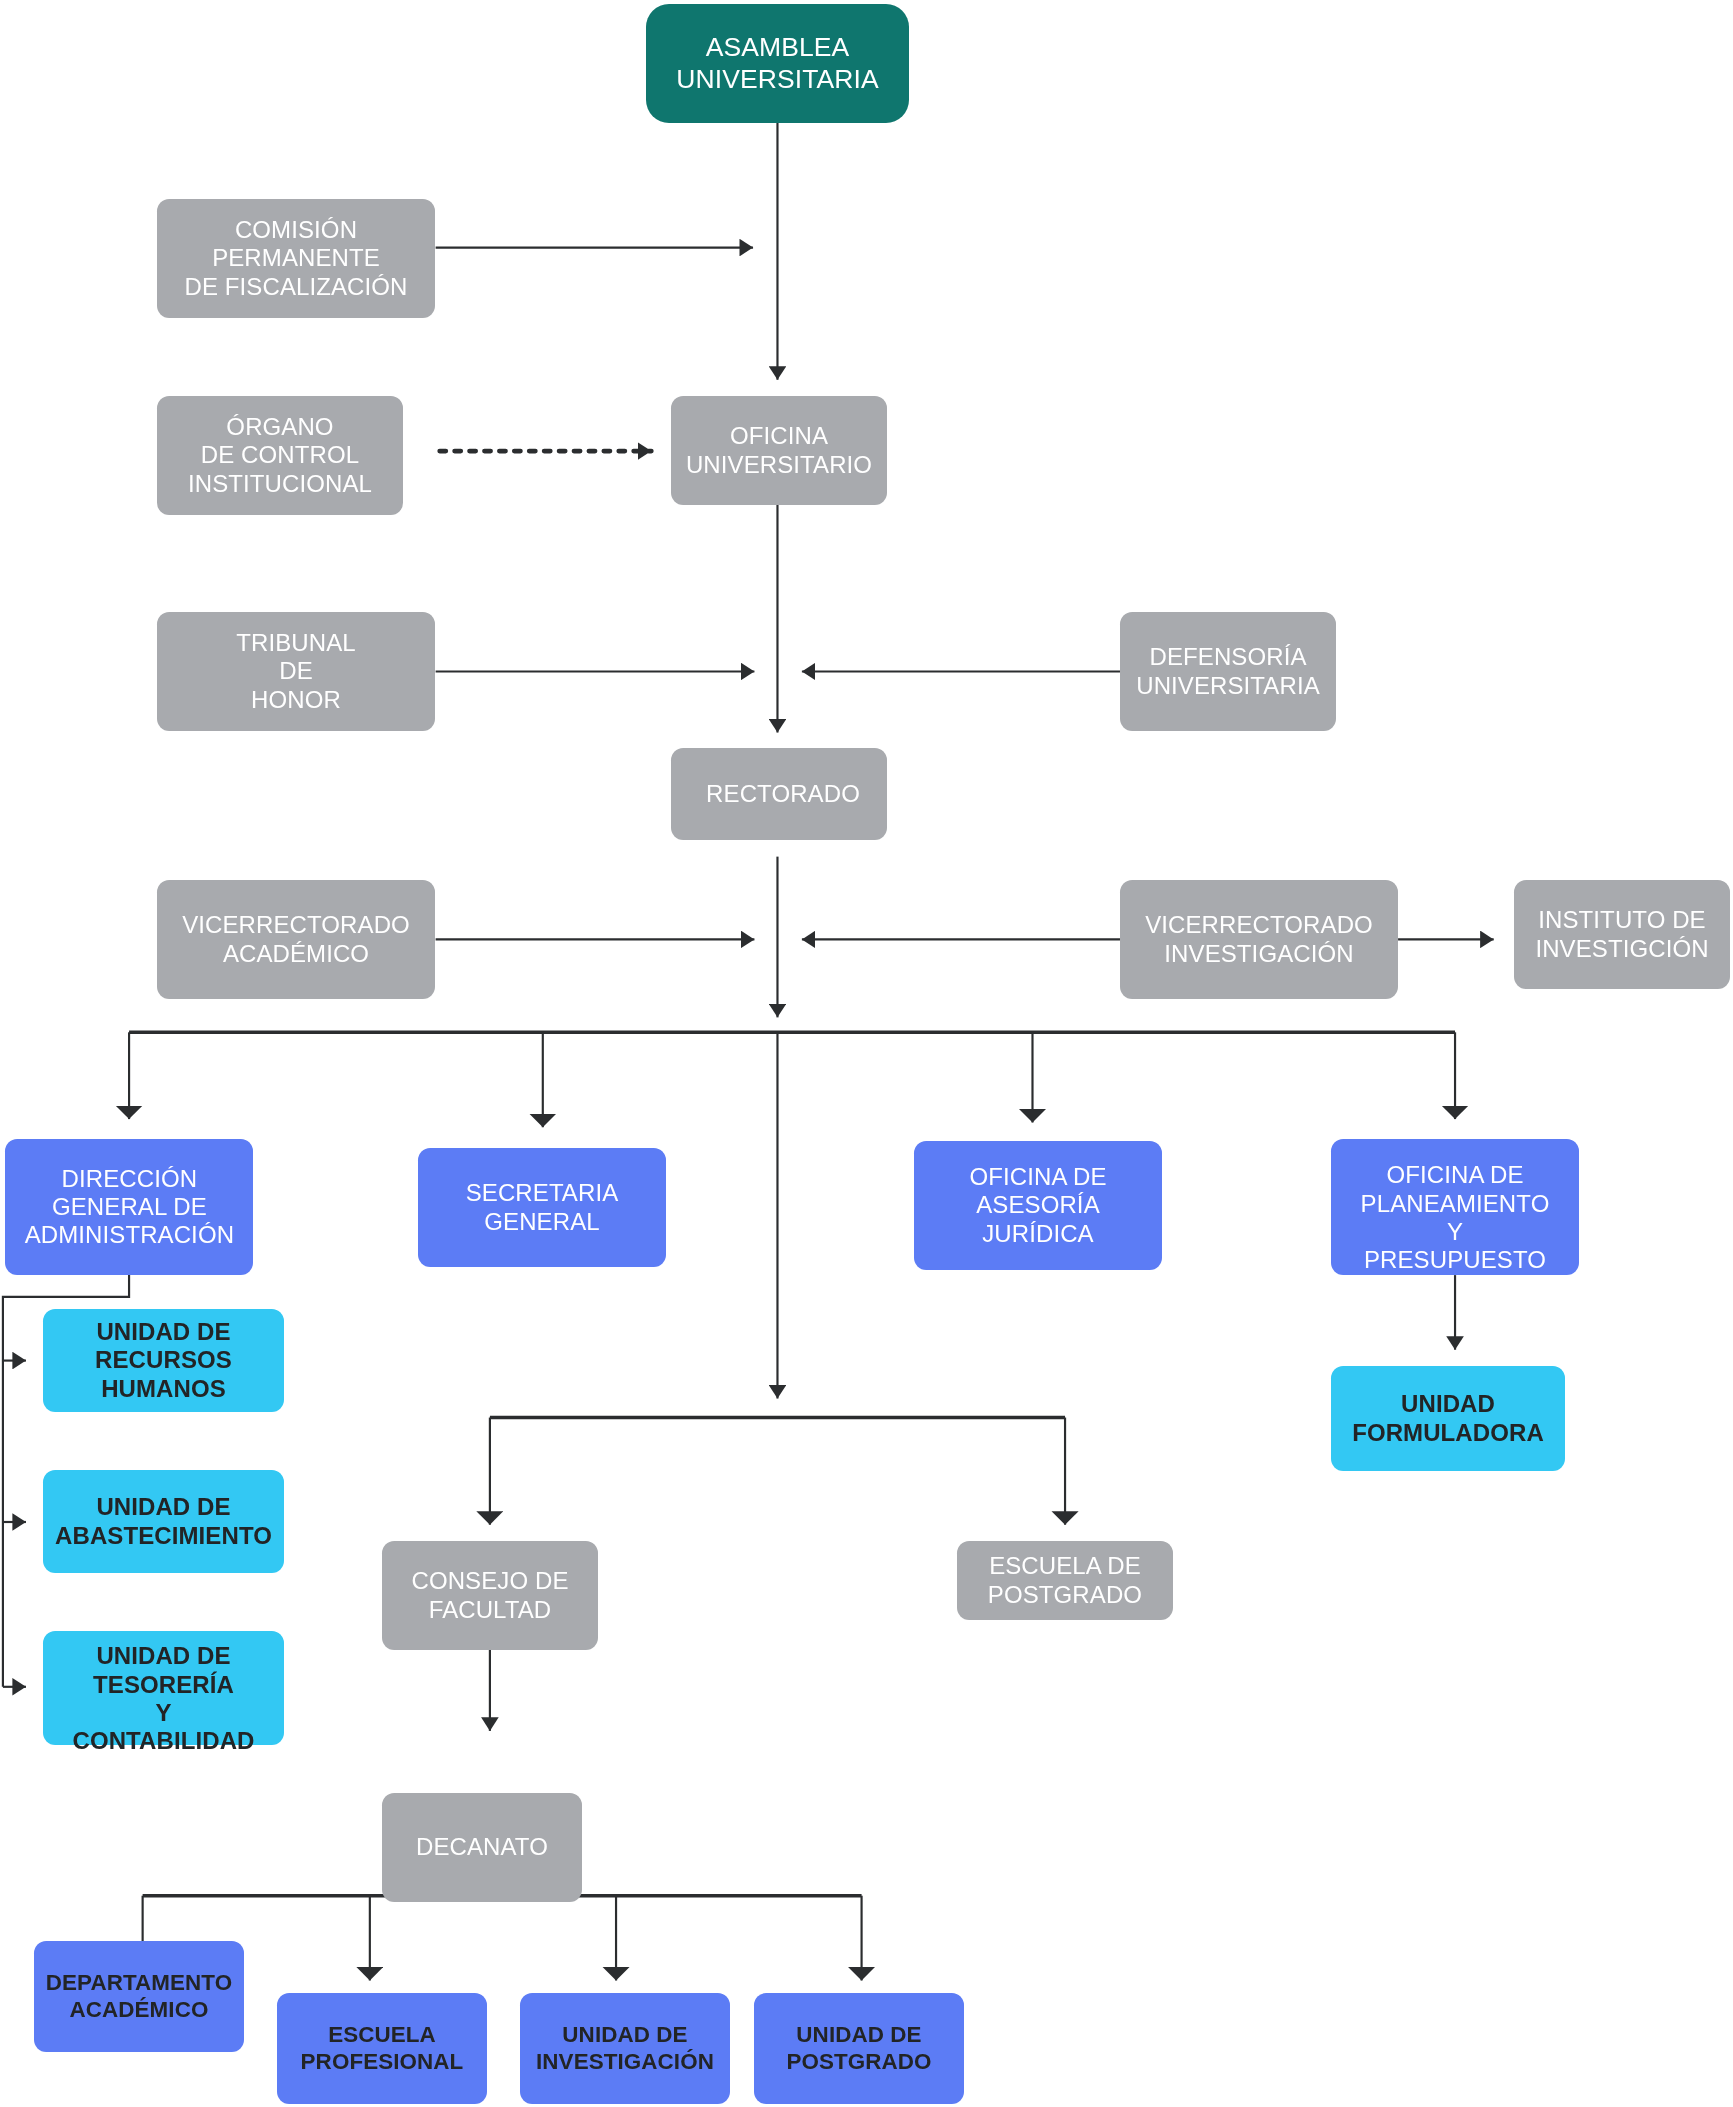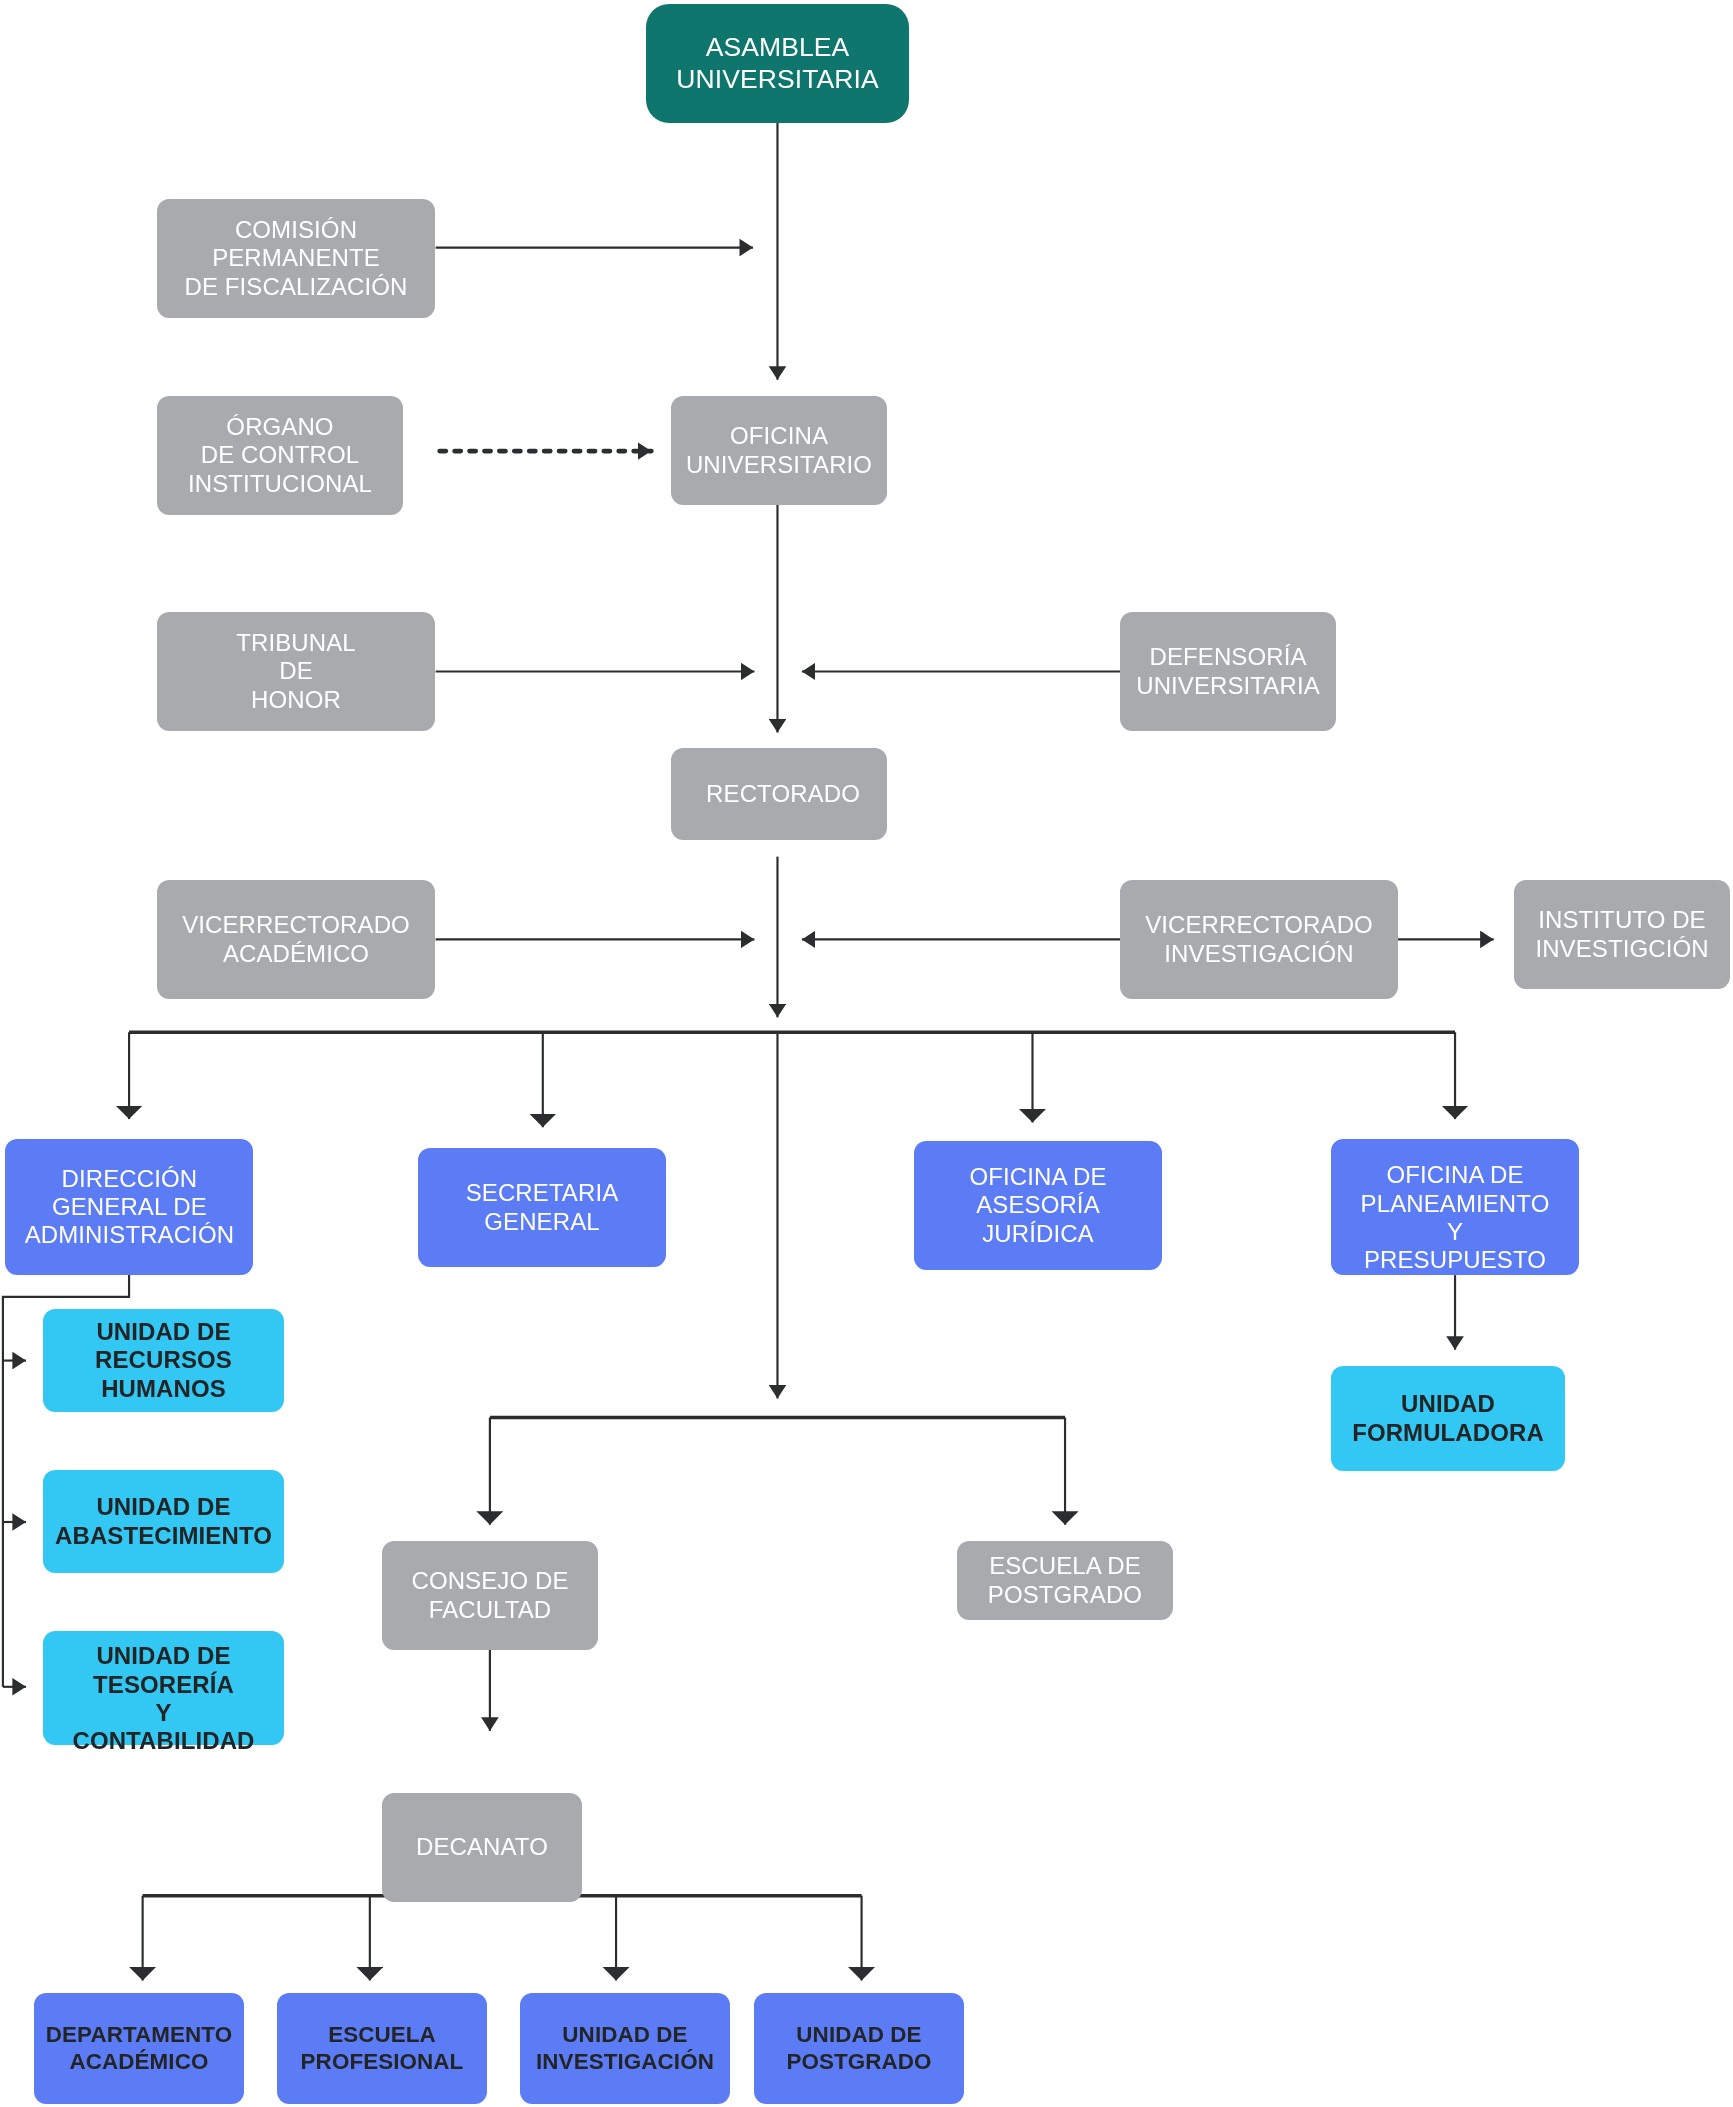--- a/index.html
+++ b/index.html
@@ -165,21 +165,21 @@
 FORMULADORA</span></div>
 
   <div class="node t-gray" style="left:382px;top:1541px;width:216px;height:109px;"><span class="lbl">CONSEJO DE
 FACULTAD</span></div>
 
   <div class="node t-gray" style="left:957px;top:1541px;width:216px;height:79px;"><span class="lbl">ESCUELA DE
 POSTGRADO</span></div>
 
   <div class="node t-gray" style="left:382px;top:1746px;width:200px;height:109px;margin-top:47px;"><span class="lbl">DECANATO</span></div>
 
-  <div class="node t-blue-dark" style="left:34px;top:1993px;width:210px;height:111px;"><span class="lbl">DEPARTAMENTO
+  <div class="node t-blue-dark" style="left:34px;top:1941px;width:210px;height:111px;"><span class="lbl">DEPARTAMENTO
 ACADÉMICO</span></div>
 
   <div class="node t-blue-dark" style="left:277px;top:1993px;width:210px;height:111px;"><span class="lbl">ESCUELA
 PROFESIONAL</span></div>
 
   <div class="node t-blue-dark" style="left:520px;top:1993px;width:210px;height:111px;"><span class="lbl">UNIDAD DE
 INVESTIGACIÓN</span></div>
 
   <div class="node t-blue-dark" style="left:754px;top:1993px;width:210px;height:111px;"><span class="lbl">UNIDAD DE
 POSTGRADO</span></div>

